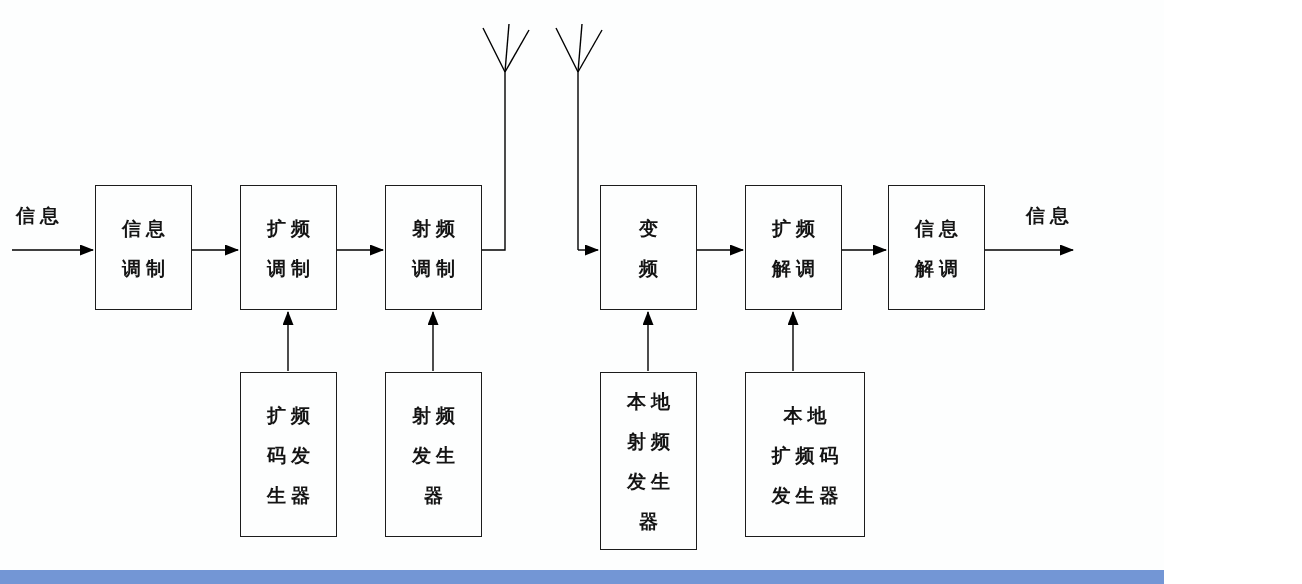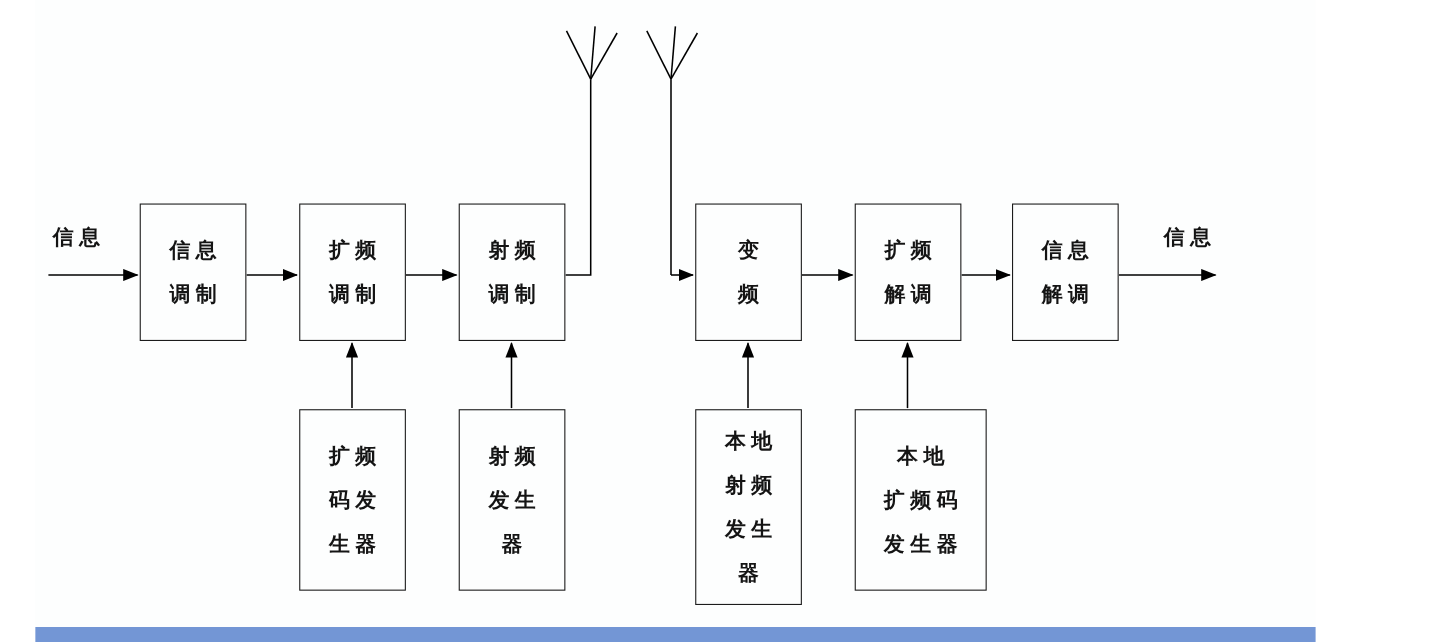--- a/index.html
+++ b/index.html
@@ -5,21 +5,20 @@
   * { margin: 0; padding: 0; box-sizing: border-box; }
   html, body { background: #ffffff; }
   body { font-family: "DejaVu Sans", "Liberation Sans", sans-serif; }
 
   .canvas {
     position: relative;
     width: 1164px;
     height: 584px;
     background: #fdfefe;
     overflow: hidden;
-    margin-left: 32px;
   }
 
   .wires {
     position: absolute;
     left: 0; top: 0;
     width: 1302px; height: 584px;
     pointer-events: none;
   }
 
   .block {

